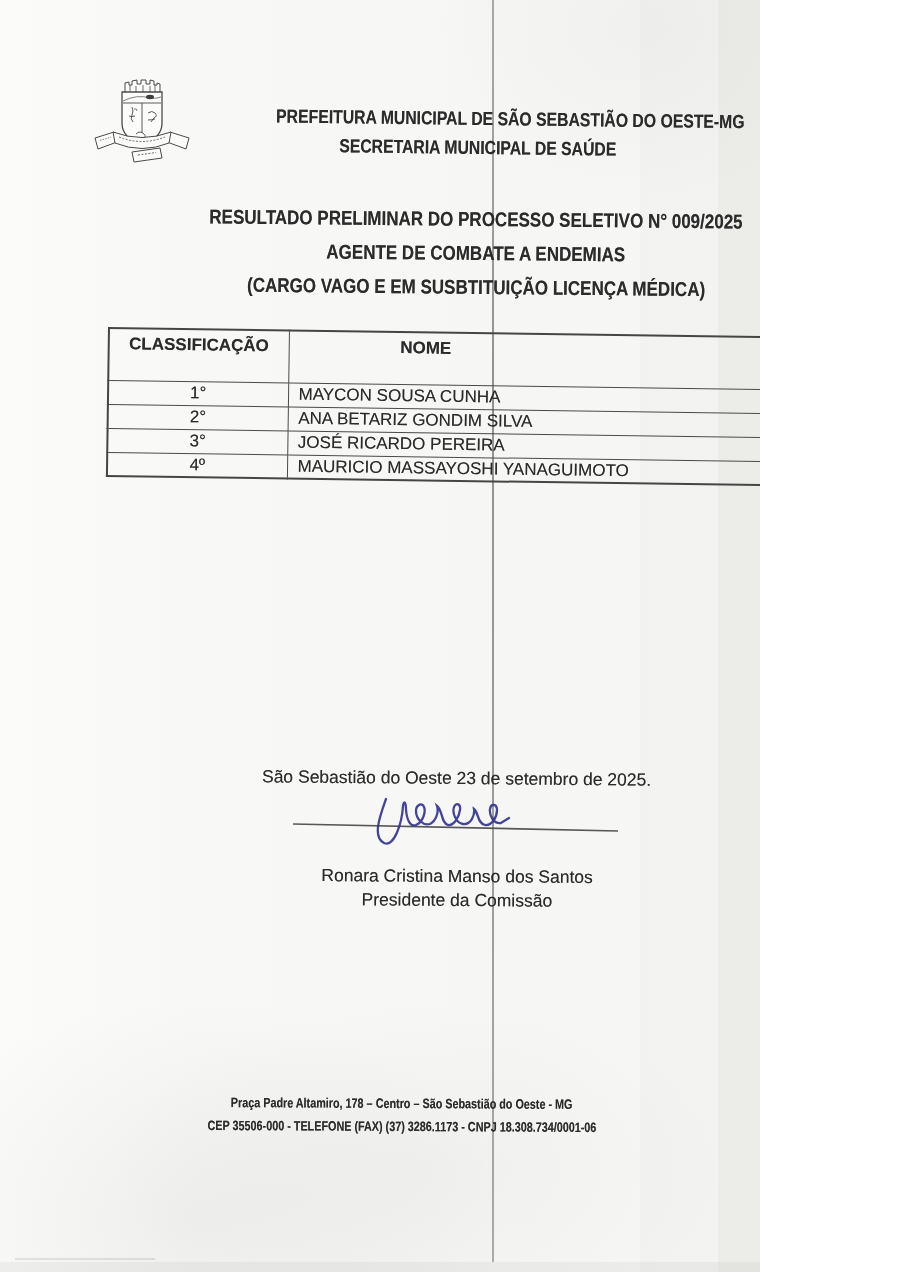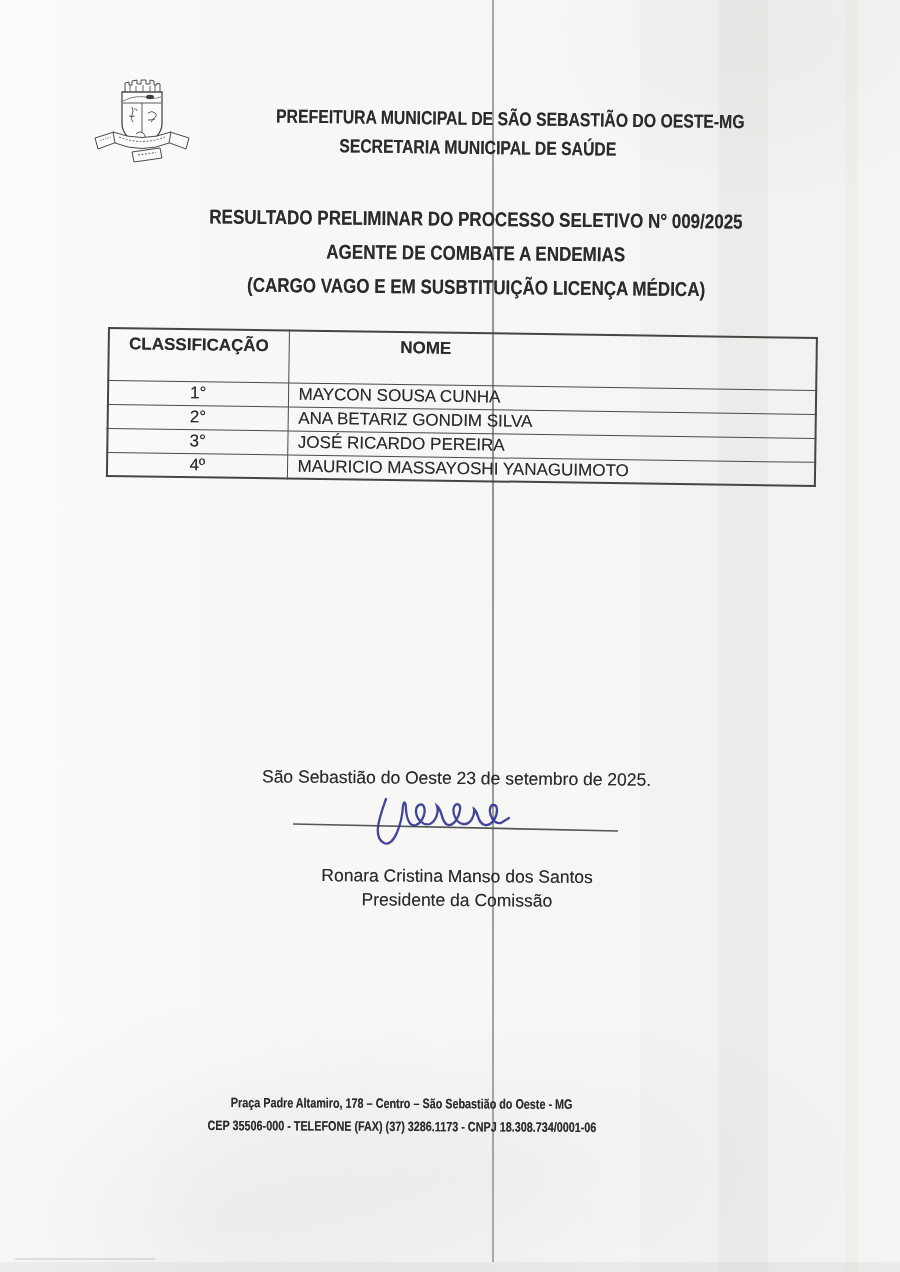--- a/index.html
+++ b/index.html
@@ -1,20 +1,20 @@
 <!DOCTYPE html>
 <html><head>
 <meta charset="utf-8">
 <style>
   * { margin:0; padding:0; box-sizing:border-box; }
   html,body { width:900px; height:1272px; }
   body { font-family:"Liberation Sans", sans-serif; }
 
   .page {
-    position:relative; width:900px; height:1272px; overflow:hidden;
+    position:relative; width:760px; height:1272px; overflow:hidden;
     background:linear-gradient(90deg,#fbfbfa 0%,#f8f8f6 25%,#f6f6f4 70%,#f7f7f5 100%);
     color:#2c2c2c;
   }
 
   
   .band { position:absolute; top:0; height:100%; pointer-events:none; }
   .band.b1 { left:640px; width:78px; background:rgba(125,125,118,0.03); }
   .band.b2 { left:718px; width:50px; background:rgba(125,125,118,0.085); }
   .band.b3 { left:768px; width:77px; background:rgba(125,125,118,0.035); }
   .band.b4 { left:845px; width:13px; background:rgba(125,125,118,0.07); }

